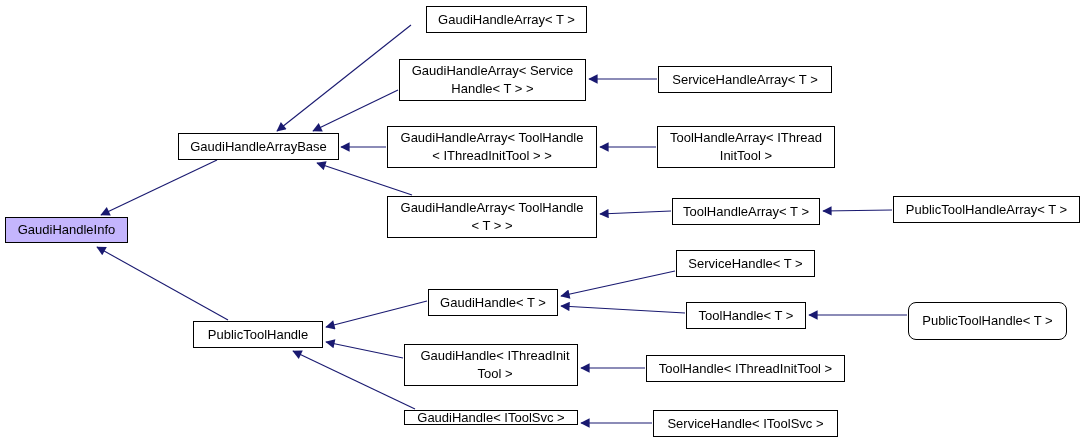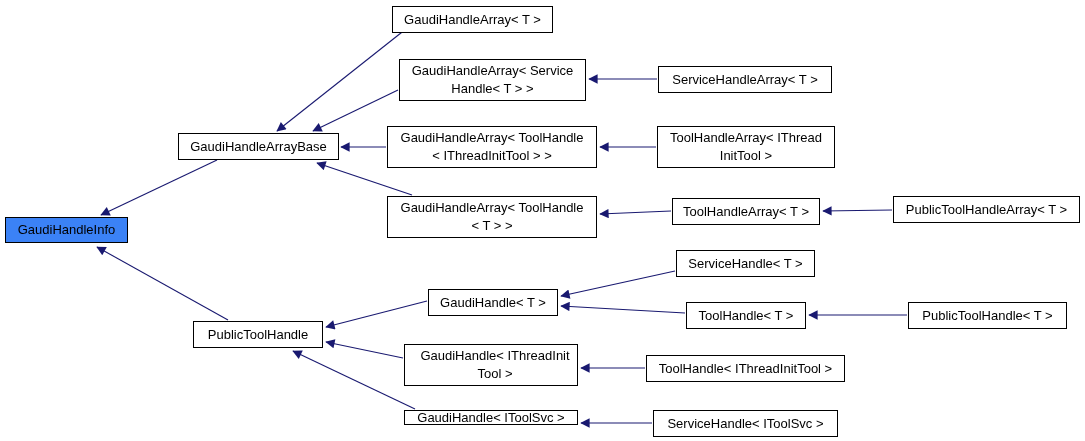--- a/index.html
+++ b/index.html
@@ -25,21 +25,21 @@
     color: #000000;
     display: flex;
     align-items: center;
     justify-content: center;
     text-align: center;
     font-size: 13px;
     line-height: 1.38;
     white-space: pre-line;
     cursor: pointer;
   }
-  .node.hl { background: #3b82f6; }
+  .node.hl { background: #c4b5fd; }
   .node span { display: block; }
 </style>
 </head>
 <body>
 
 <div class="canvas">
 
   <svg class="edges" viewBox="0 0 1085 441" xmlns="http://www.w3.org/2000/svg">
     <defs>
       <marker id="arrow" viewBox="0 0 10 10" refX="9.2" refY="5" markerWidth="11.5" markerHeight="8.5" orient="auto">
@@ -64,35 +64,35 @@
       <line x1="685" y1="313" x2="561" y2="306" marker-end="url(#arrow)"></line>
       <line x1="907" y1="315" x2="809" y2="315" marker-end="url(#arrow)"></line>
       <line x1="645" y1="368" x2="581" y2="368" marker-end="url(#arrow)"></line>
       <line x1="652" y1="423" x2="581" y2="423" marker-end="url(#arrow)"></line>
     </g>
   </svg>
 
   <div class="node hl" style="left:5px;   top:217px; width:123px; height:26px;"><span>GaudiHandleInfo</span></div>
   <div class="node" style="left:178px; top:133px; width:161px; height:27px;"><span>GaudiHandleArrayBase</span></div>
   <div class="node" style="left:193px; top:321px; width:130px; height:27px;"><span>PublicToolHandle</span></div>
-  <div class="node" style="left:392px; top:6px;   width:161px; height:27px;"><span>GaudiHandleArray&lt; T &gt;</span></div>
+  <div class="node" style="left:426px; top:6px;   width:161px; height:27px;"><span>GaudiHandleArray&lt; T &gt;</span></div>
   <div class="node" style="left:399px; top:59px; width:187px; height:42px;text-align:center;"><span>GaudiHandleArray&lt; Service
 Handle&lt; T &gt; &gt;</span></div>
   <div class="node" style="left:658px; top:66px;  width:174px; height:27px;"><span>ServiceHandleArray&lt; T &gt;</span></div>
   <div class="node" style="left:387px; top:126px; width:210px; height:42px;"><span>GaudiHandleArray&lt; ToolHandle
 &lt; IThreadInitTool &gt; &gt;</span></div>
   <div class="node" style="left:657px; top:126px; width:178px; height:42px;"><span>ToolHandleArray&lt; IThread
 InitTool &gt;</span></div>
   <div class="node" style="left:387px; top:196px; width:210px; height:42px;"><span>GaudiHandleArray&lt; ToolHandle
 &lt; T &gt; &gt;</span></div>
   <div class="node" style="left:672px; top:198px; width:148px; height:27px;"><span>ToolHandleArray&lt; T &gt;</span></div>
   <div class="node" style="left:893px; top:196px; width:187px; height:27px;"><span>PublicToolHandleArray&lt; T &gt;</span></div>
   <div class="node" style="left:676px; top:250px; width:139px; height:27px;"><span>ServiceHandle&lt; T &gt;</span></div>
   <div class="node" style="left:428px; top:289px; width:130px; height:27px;"><span>GaudiHandle&lt; T &gt;</span></div>
   <div class="node" style="left:686px; top:302px; width:120px; height:27px;"><span>ToolHandle&lt; T &gt;</span></div>
-  <div class="node" style="left:908px; top:302px; width:159px; height:27px;"><span>PublicToolHandle&lt; T &gt;</span></div>
+  <div class="node" style="left:908px; top:302px; width:159px; height:38px;border-radius:8px;"><span>PublicToolHandle&lt; T &gt;</span></div>
   <div class="node" style="left:404px; top:344px; width:174px; height:42px;padding-left:8px;"><span>GaudiHandle&lt; IThreadInit
 Tool &gt;</span></div>
   <div class="node" style="left:646px; top:355px; width:199px; height:27px;"><span>ToolHandle&lt; IThreadInitTool &gt;</span></div>
   <div class="node" style="left:404px; top:410px; width:174px; height:15px;"><span>GaudiHandle&lt; IToolSvc &gt;</span></div>
   <div class="node" style="left:653px; top:410px; width:185px; height:27px;"><span>ServiceHandle&lt; IToolSvc &gt;</span></div>
 
 </div>
 
 </body></html>

